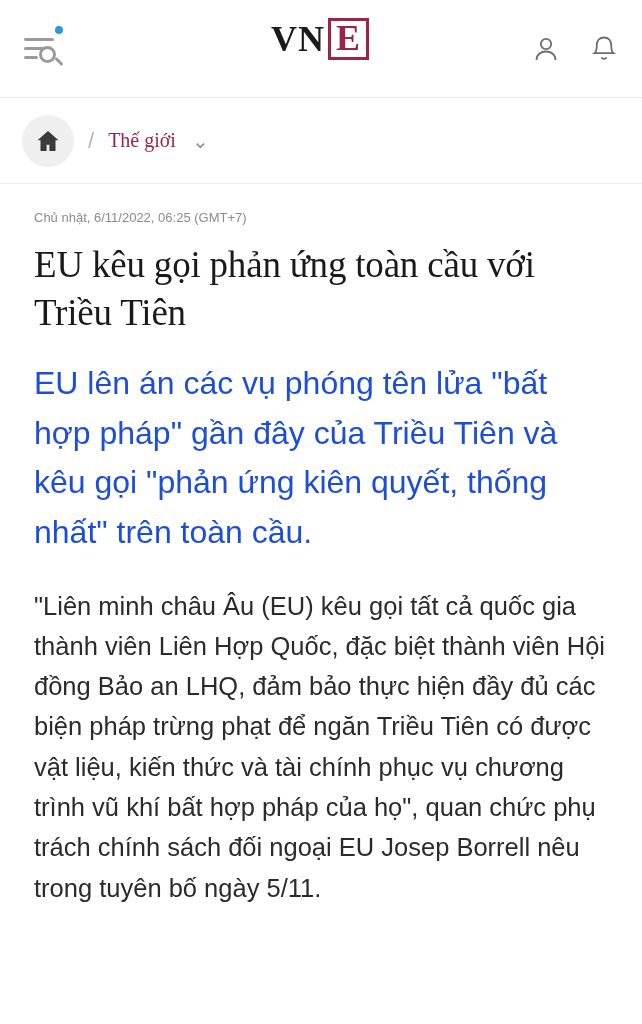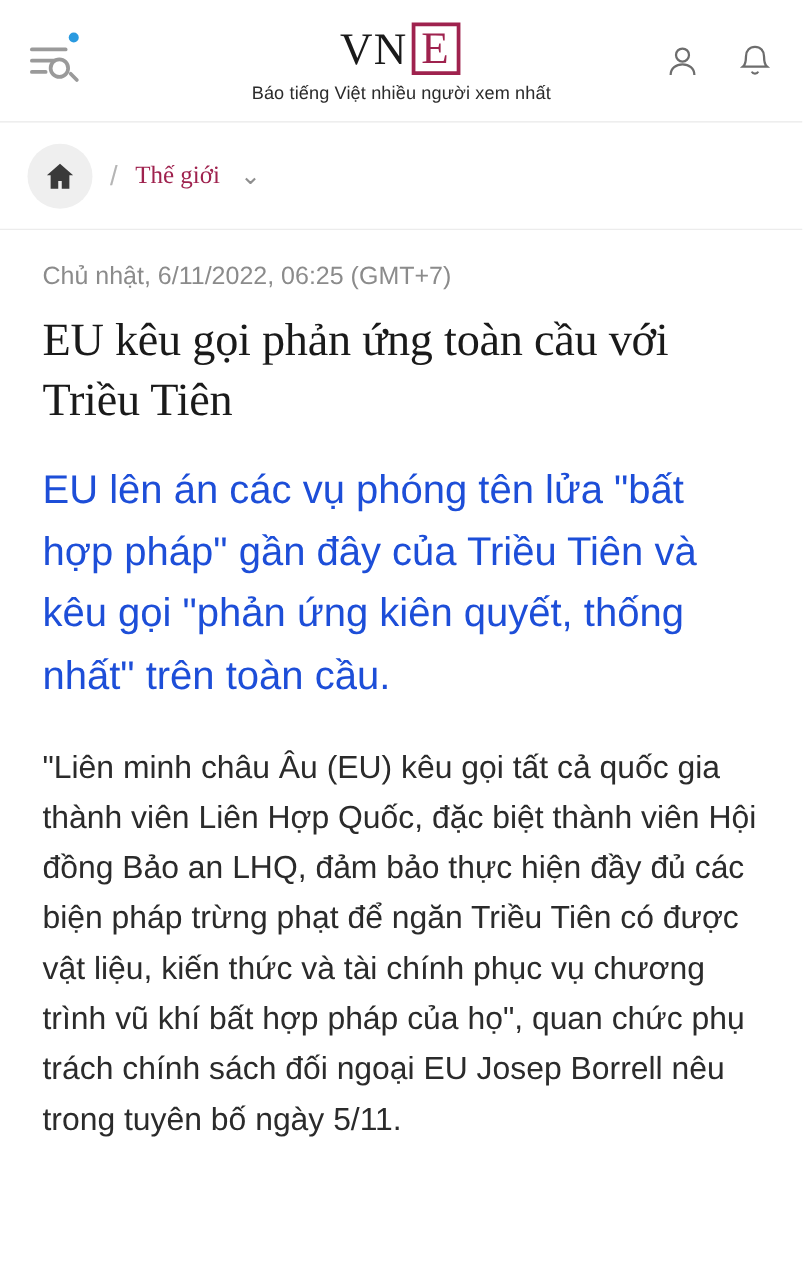--- a/index.html
+++ b/index.html
@@ -78,21 +78,21 @@
 
   .brand {
     position: absolute;
     left: 50%;
     top: 18px;
     transform: translateX(-50%);
     text-align: center;
   }
   .brand-logo {
     font-family: "Liberation Serif", serif;
-    font-weight: normal;
+    font-weight: bold;
     font-size: 36px;
     letter-spacing: 1px;
     color: #1a1a1a;
     line-height: 1;
     display: flex;
     align-items: center;
     justify-content: center;
     gap: 1px;
   }
   .brand-logo .boxed {
@@ -150,21 +150,21 @@
     color: #8f8f8f;
     font-size: 20px;
     margin-left: 4px;
     cursor: pointer;
   }
 
   
   .article { padding: 26px 34px 0 34px; }
   .timestamp {
     color: #8b8b8b;
-    font-size: 20px;
+    font-size: 13px;
     margin-bottom: 16px;
   }
   .headline {
     font-family: "Liberation Serif", serif;
     font-weight: normal;
     font-size: 37px;
     line-height: 1.3;
     color: #1a1a1a;
     letter-spacing: -0.2px;
     margin-bottom: 22px;
@@ -195,21 +195,20 @@
       <span class="mag"></span>
       <span class="mag-handle"></span>
       <span class="dot"></span>
     </div>
 
     <div class="brand">
       <div class="brand-logo">
         <span>VN</span>
           <span class="boxed">E</span>
       </div>
-      <div class="brand-tag">Báo tiếng Việt nhiều người xem nhất</div>
     </div>
 
     <div class="header-actions">
       <span class="icon-btn">
         <svg width="32" height="32" viewBox="0 0 32 32" fill="none" stroke="#6d6d6d" stroke-width="1.8">
           <circle cx="16" cy="11" r="5.2"></circle>
           <path d="M6.5 27c0-5.3 4.3-8.5 9.5-8.5s9.5 3.2 9.5 8.5"></path>
         </svg>
       </span>
       <span class="icon-btn">

